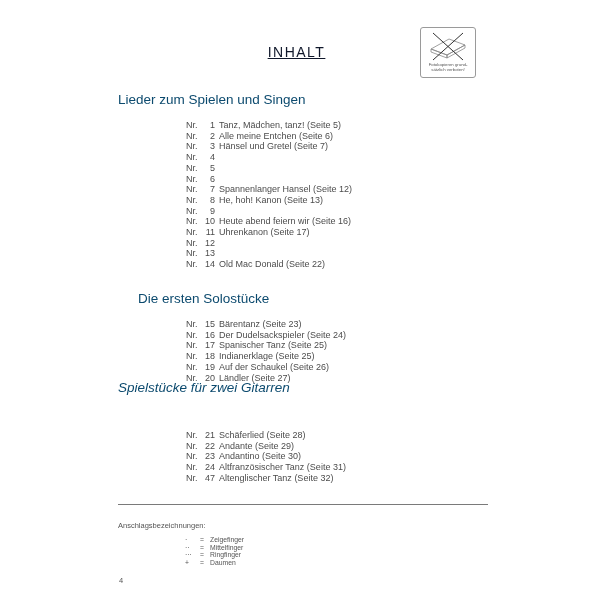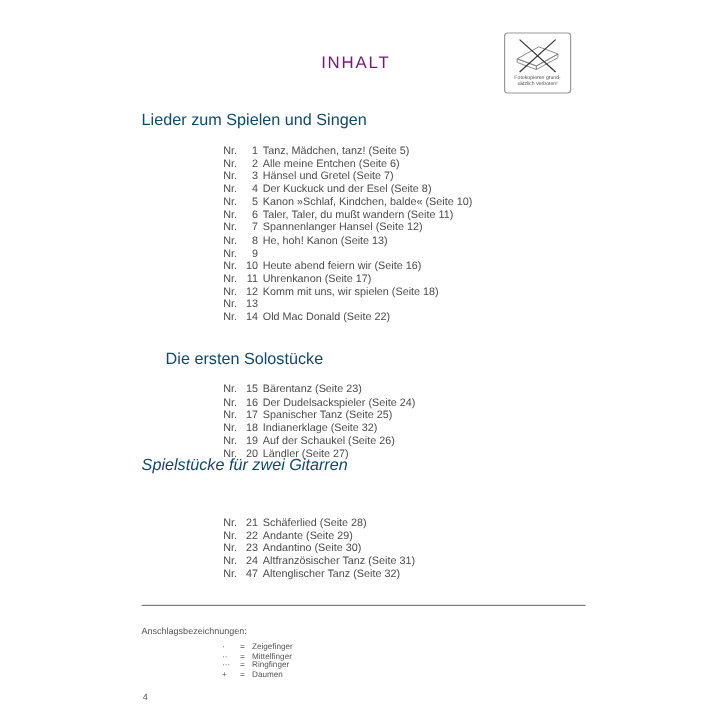--- a/index.html
+++ b/index.html
@@ -4,22 +4,22 @@
   <style>
     html, body { margin: 0; padding: 0; }
     body {
       width: 600px; height: 600px; background: #ffffff;
       position: relative; overflow: hidden;
       font-family: "Liberation Sans", sans-serif;
       color: #4a4a4a;
     }
     .title {
       position: absolute; left: 0; width: 577px; top: 44px;
-      text-align: center; font-size: 14px; letter-spacing: 1.5px; color: #701a75;
-      padding-left: 16px; box-sizing: border-box;
+      text-align: center; font-size: 14px; letter-spacing: 1.5px; color: #0f172a;
+      padding-left: 16px; box-sizing: border-box; text-decoration: underline;
     }
     .stamp {
       position: absolute; left: 420px; top: 27px; width: 54px; height: 49px;
       border: 1px solid #9a9a9a; border-radius: 3px; background: #fff;
     }
     .stamp svg { position: absolute; left: 4px; top: 3px; }
     .stamp .cap {
       position: absolute; left: 1px; right: 1px; top: 34px;
       font-size: 4.3px; line-height: 5px; text-align: center; color: #555;
     }
@@ -74,31 +74,28 @@
       <span>Alle meine Entchen (Seite 6)</span>
     </div>
   <div class="row">
       <span class="nr">Nr.</span>
       <span class="num">3</span>
       <span>Hänsel und Gretel (Seite 7)</span>
     </div>
   <div class="row">
       <span class="nr">Nr.</span>
       <span class="num">4</span>
-      <span>Der Kuckuck und der Esel (Seite 8)</span>
     </div>
   <div class="row">
       <span class="nr">Nr.</span>
       <span class="num">5</span>
-      <span>Kanon »Schlaf, Kindchen, balde« (Seite 10)</span>
     </div>
   <div class="row">
       <span class="nr">Nr.</span>
       <span class="num">6</span>
-      <span>Taler, Taler, du mußt wandern (Seite 11)</span>
     </div>
   <div class="row">
       <span class="nr">Nr.</span>
       <span class="num">7</span>
       <span>Spannenlanger Hansel (Seite 12)</span>
     </div>
   <div class="row">
       <span class="nr">Nr.</span>
       <span class="num">8</span>
       <span>He, hoh! Kanon (Seite 13)</span>
@@ -113,21 +110,20 @@
       <span>Heute abend feiern wir (Seite 16)</span>
     </div>
   <div class="row">
       <span class="nr">Nr.</span>
       <span class="num">11</span>
       <span>Uhrenkanon (Seite 17)</span>
     </div>
   <div class="row">
       <span class="nr">Nr.</span>
       <span class="num">12</span>
-      <span>Komm mit uns, wir spielen (Seite 18)</span>
     </div>
   <div class="row">
       <span class="nr">Nr.</span>
       <span class="num">13</span>
     </div>
   <div class="row">
       <span class="nr">Nr.</span>
       <span class="num">14</span>
       <span>Old Mac Donald (Seite 22)</span>
     </div>
@@ -146,21 +142,21 @@
       <span>Der Dudelsackspieler (Seite 24)</span>
     </div>
   <div class="row">
       <span class="nr">Nr.</span>
       <span class="num">17</span>
       <span>Spanischer Tanz (Seite 25)</span>
     </div>
   <div class="row">
       <span class="nr">Nr.</span>
       <span class="num">18</span>
-      <span>Indianerklage (Seite 32)</span>
+      <span>Indianerklage (Seite 25)</span>
     </div>
   <div class="row">
       <span class="nr">Nr.</span>
       <span class="num">19</span>
       <span>Auf der Schaukel (Seite 26)</span>
     </div>
   <div class="row">
       <span class="nr">Nr.</span>
       <span class="num">20</span>
       <span>Ländler (Seite 27)</span>

